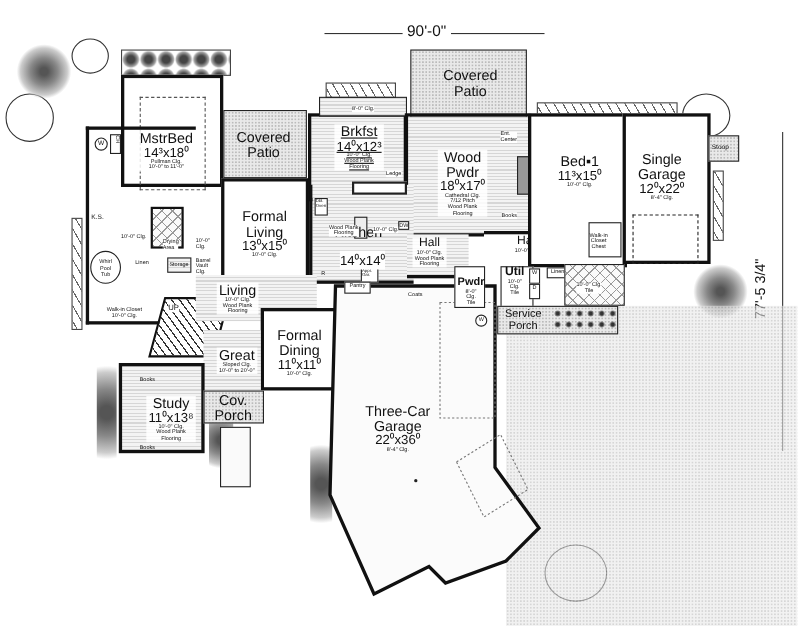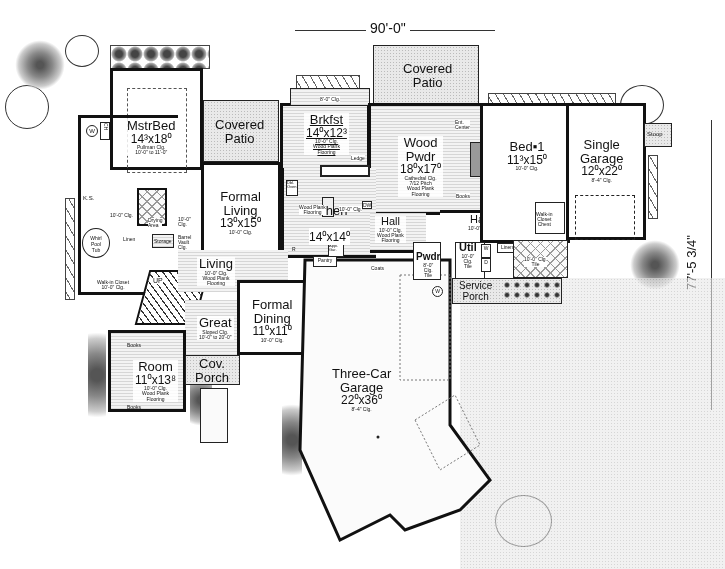--- a/index.html
+++ b/index.html
@@ -209,21 +209,21 @@
 <div class="lbl" style="left:197px;top:316px;">
   <span class="name">Great</span>
   <span class="note">Sloped Clg.</span>
   <span class="note">10'-0" to 20'-0"</span>
 </div>
 
 <div class="room wall hatch" style="left:108px;top:330px;width:78px;height:82px;"></div>
 <div class="abs" style="left:127px;top:342px;font-size:5px;">Books</div>
 <div class="abs" style="left:127px;top:404px;font-size:5px;">Books</div>
 <div class="lbl" style="left:133px;top:360px;">
-  <span class="name">Room</span>
+  <span class="name">Study</span>
   <span class="dim">11⁰x13⁸</span>
   <span class="note">10'-0" Clg.</span>
   <span class="note">Wood Plank</span>
   <span class="note">Flooring</span>
 </div>
 
 <div class="room stipple thin" style="left:185px;top:355px;width:55px;height:30px;"></div>
 <div class="lbl" style="left:193px;top:357px;background:transparent;">
   <span class="name">Cov.</span>
   <span class="name">Porch</span>

